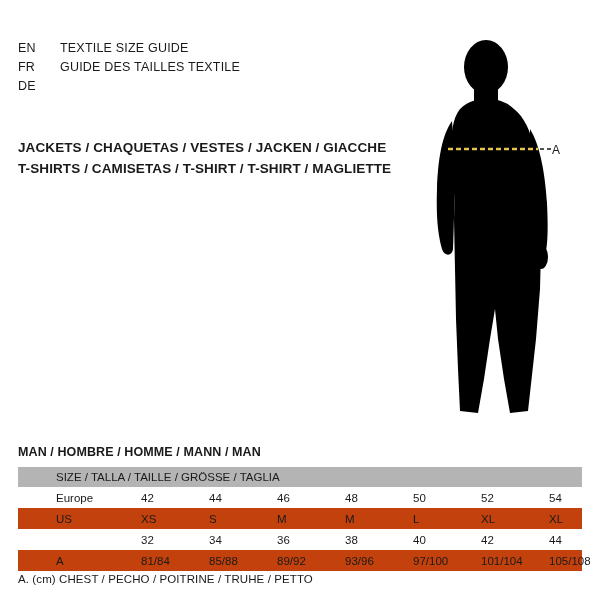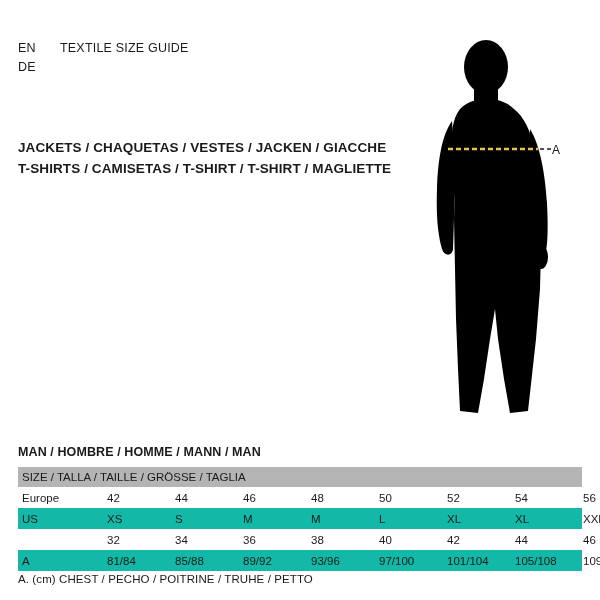--- a/index.html
+++ b/index.html
@@ -92,28 +92,29 @@
     position: absolute;
     left: 18px;
     top: 440px;
     width: 564px;
     font-size: 11.5px;
   }
   .trow {
     display: flex;
     align-items: center;
     height: 21px;
+    padding-left: 34px;
   }
   .trow.head {
     background: #b4b4b4;
     font-weight: normal;
     height: 20px;
   }
   .trow.shade {
-    background: #14b8a6;
+    background: #c2410c;
   }
   .trow.plain {
     background: #ffffff;
     align-items: center;
   }
   .cell {
     padding-left: 4px;
     box-sizing: border-box;
     white-space: nowrap;
   }
@@ -139,20 +140,24 @@
 </style>
 </head>
 <body>
 
 <div class="page">
 
   <div class="legend">
     <div class="legend-row">
       <span class="legend-code">EN</span>
       <span class="legend-text">TEXTILE SIZE GUIDE</span>
+    </div>
+    <div class="legend-row">
+      <span class="legend-code">FR</span>
+      <span class="legend-text">GUIDE DES TAILLES TEXTILE</span>
     </div>
     <div class="legend-row">
       <span class="legend-code">DE</span>
     </div>
   </div>
 
   <div class="categories">
     <div class="cat-line">JACKETS / CHAQUETAS / VESTES / JACKEN / GIACCHE</div>
     <div class="cat-line">T-SHIRTS / CAMISETAS / T-SHIRT / T-SHIRT / MAGLIETTE</div>
   </div>

